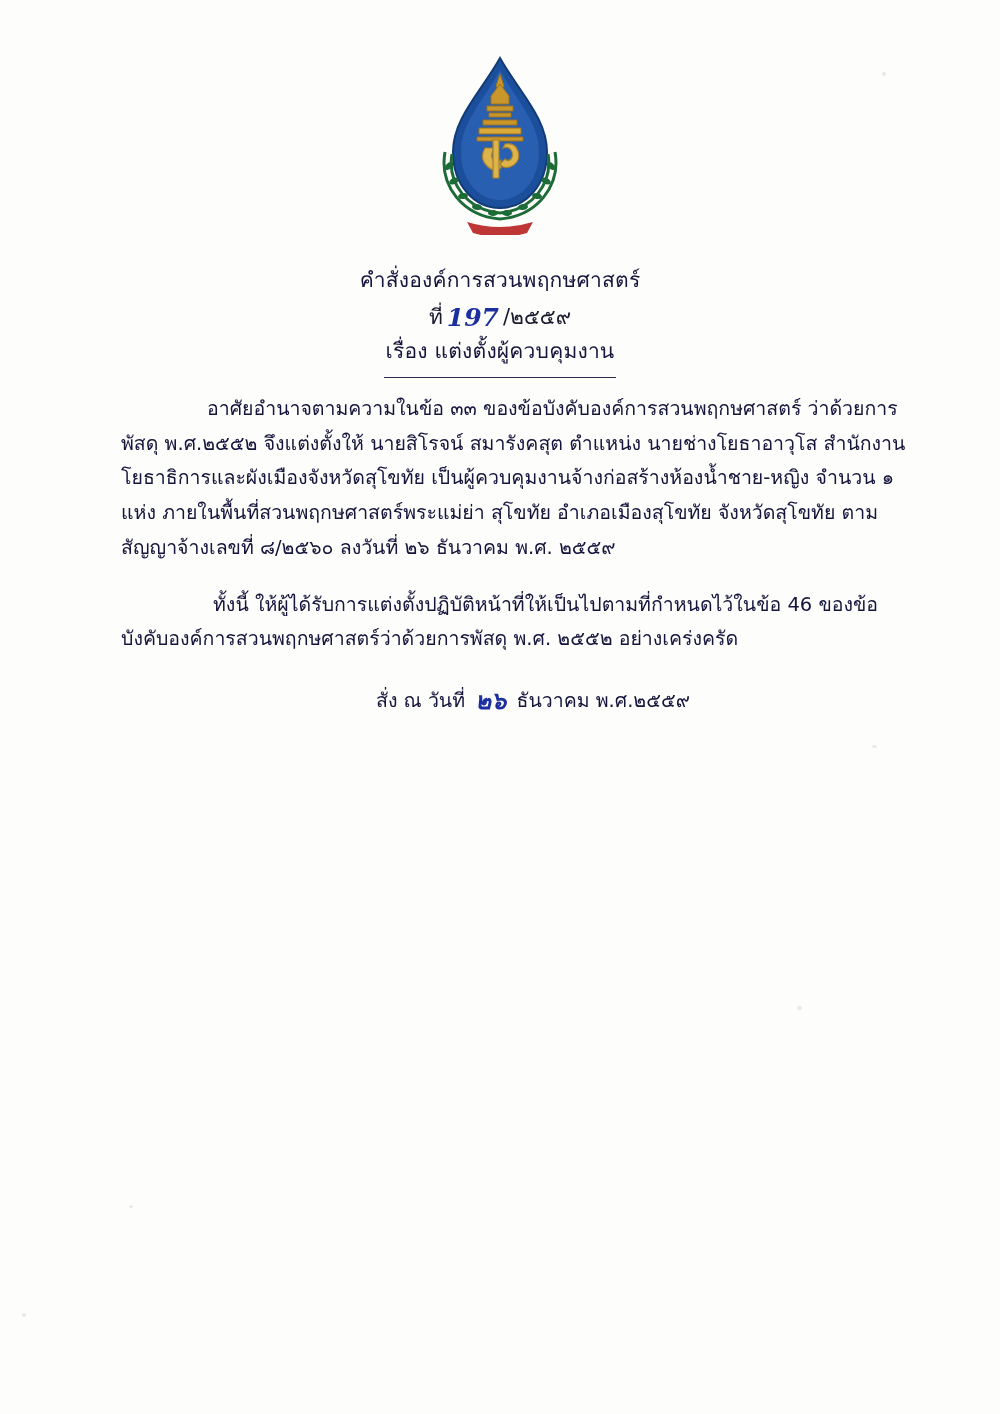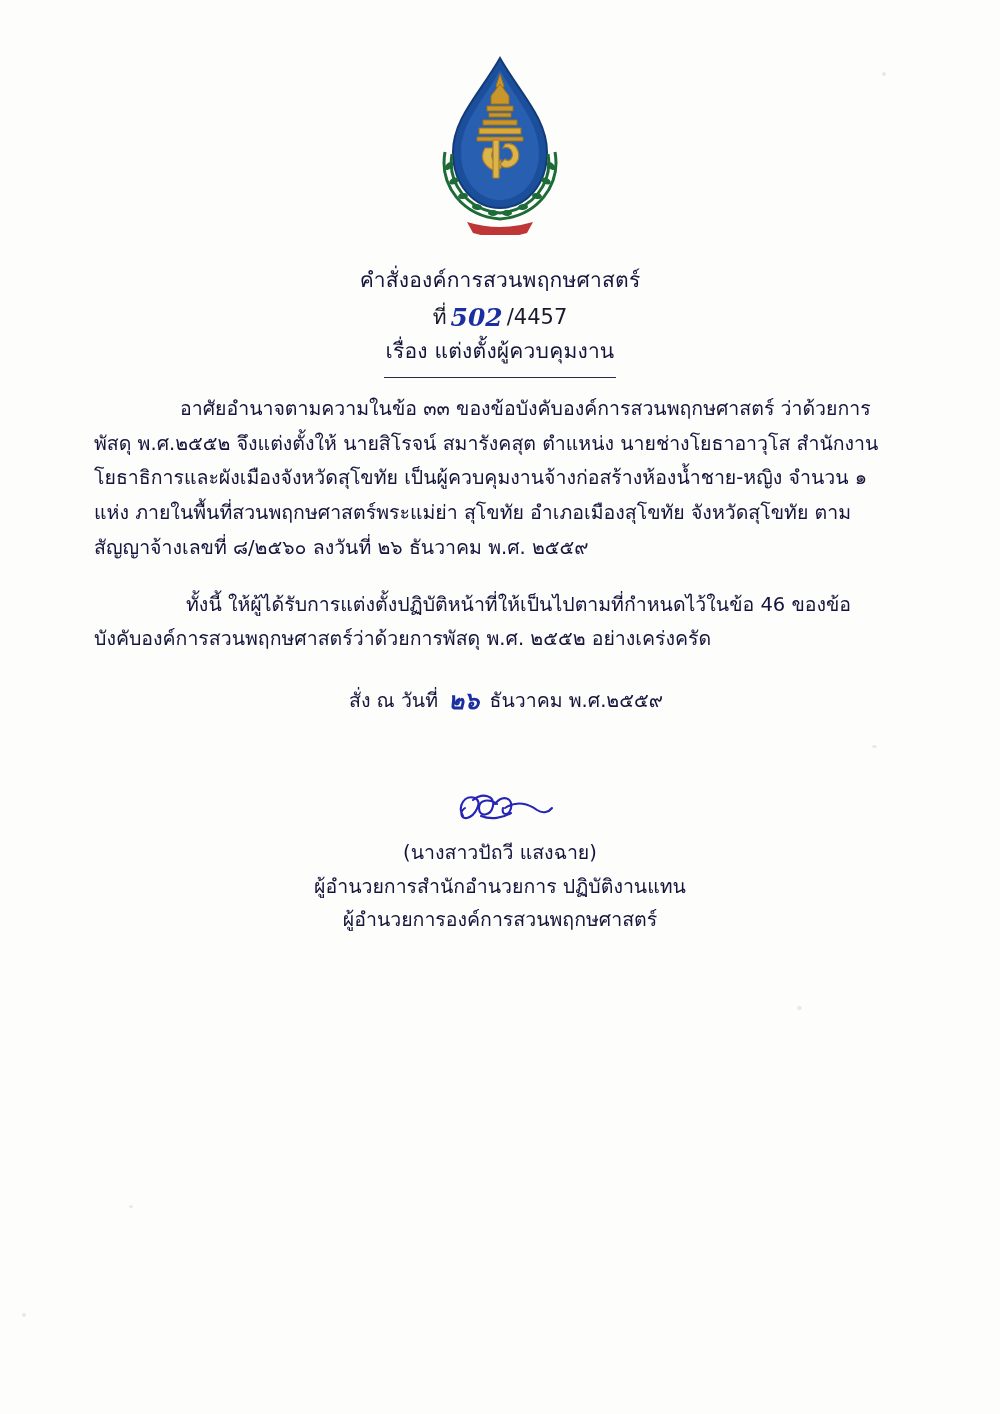--- a/index.html
+++ b/index.html
@@ -75,21 +75,21 @@
     width: 232px;
     height: 1px;
     background: #2a2a4a;
     margin: 9px auto 0 auto;
   }
 
   
   .body-text {
     position: absolute;
     top: 392px;
-    left: 94px;
+    left: 121px;
     width: 790px;
   }
   .para {
     font-size: 19.5px;
     line-height: 1.78;
     color: #14143c;
     text-align: left;
     margin: 0 0 22px 0;
   }
   .para.indent { text-indent: 86px; }
@@ -180,47 +180,31 @@
         </g>
 
         <path d="M62 182 q33 10 66 0 l-6 11 q-27 8 -54 0 z" fill="#b82020" opacity=".9"></path>
       </svg>
     </div>
   </div>
 
   <div class="heading">
     <div class="line">คำสั่งองค์การสวนพฤกษศาสตร์</div>
     <div class="line2">
-      <span>ที่</span><span class="handnum">502</span><span>/4457</span>
+      <span>ที่</span><span class="handnum">197</span><span>/๒๕๕๙</span>
     </div>
     <div class="line">เรื่อง   แต่งตั้งผู้ควบคุมงาน</div>
     <div class="rule"></div>
   </div>
 
   <div class="body-text">
     <p class="para indent">อาศัยอำนาจตามความในข้อ ๓๓ ของข้อบังคับองค์การสวนพฤกษศาสตร์ ว่าด้วยการพัสดุ พ.ศ.๒๕๕๒ จึงแต่งตั้งให้ นายสิโรจน์ สมารังคสุต ตำแหน่ง นายช่างโยธาอาวุโส สำนักงานโยธาธิการและผังเมืองจังหวัดสุโขทัย เป็นผู้ควบคุมงานจ้างก่อสร้างห้องน้ำชาย-หญิง จำนวน ๑ แห่ง ภายในพื้นที่สวนพฤกษศาสตร์พระแม่ย่า สุโขทัย อำเภอเมืองสุโขทัย จังหวัดสุโขทัย ตามสัญญาจ้างเลขที่ ๘/๒๕๖๐ ลงวันที่ ๒๖ ธันวาคม พ.ศ. ๒๕๕๙</p>
     <p class="para indent2">ทั้งนี้ ให้ผู้ได้รับการแต่งตั้งปฏิบัติหน้าที่ให้เป็นไปตามที่กำหนดไว้ในข้อ 46 ของข้อบังคับองค์การสวนพฤกษศาสตร์ว่าด้วยการพัสดุ พ.ศ. ๒๕๕๒ อย่างเคร่งครัด</p>
 
     <div class="datefield">
       <span>สั่ง  ณ  วันที่</span>
       <span class="handnum">๒๖</span>
       <span>ธันวาคม  พ.ศ.๒๕๕๙</span>
     </div>
   </div>
 
-  <div class="sig-block">
-    <div class="sig-scribble">
-      <svg width="110" height="46" viewBox="0 0 110 46" xmlns="http://www.w3.org/2000/svg">
-        <g fill="none" stroke="#2524b4" stroke-width="2.1" stroke-linecap="round">
-          <path d="M18 30 C 12 20, 20 8, 30 12 C 38 16, 30 30, 22 32 C 16 33, 14 26, 20 22"></path>
-          <path d="M28 14 C 38 6, 50 10, 48 20 C 46 30, 34 32, 34 22 C 34 14, 44 12, 52 18"></path>
-          <path d="M50 18 C 58 8, 68 12, 66 22 C 64 30, 56 30, 58 22"></path>
-          <path d="M60 22 C 72 14, 84 18, 92 24 C 98 28, 104 26, 107 22"></path>
-          <path d="M36 30 C 46 34, 58 32, 66 27"></path>
-        </g>
-      </svg>
-    </div>
-    <div class="sig-line">(นางสาวปัถวี  แสงฉาย)</div>
-    <div class="sig-line">ผู้อำนวยการสำนักอำนวยการ  ปฏิบัติงานแทน</div>
-    <div class="sig-line">ผู้อำนวยการองค์การสวนพฤกษศาสตร์</div>
-  </div>
 
 </div>
 
 </body></html>

